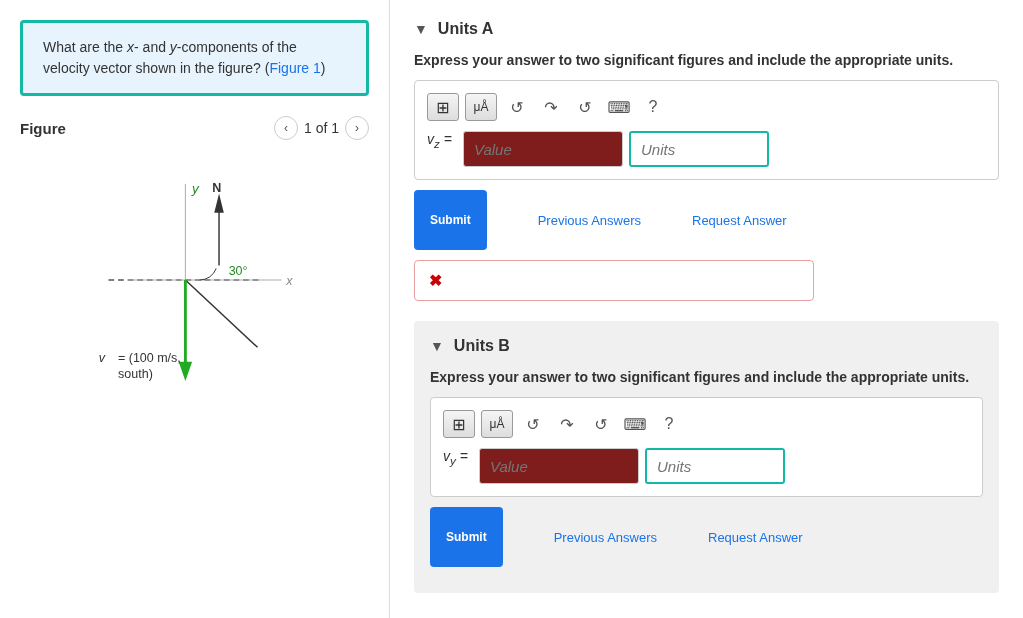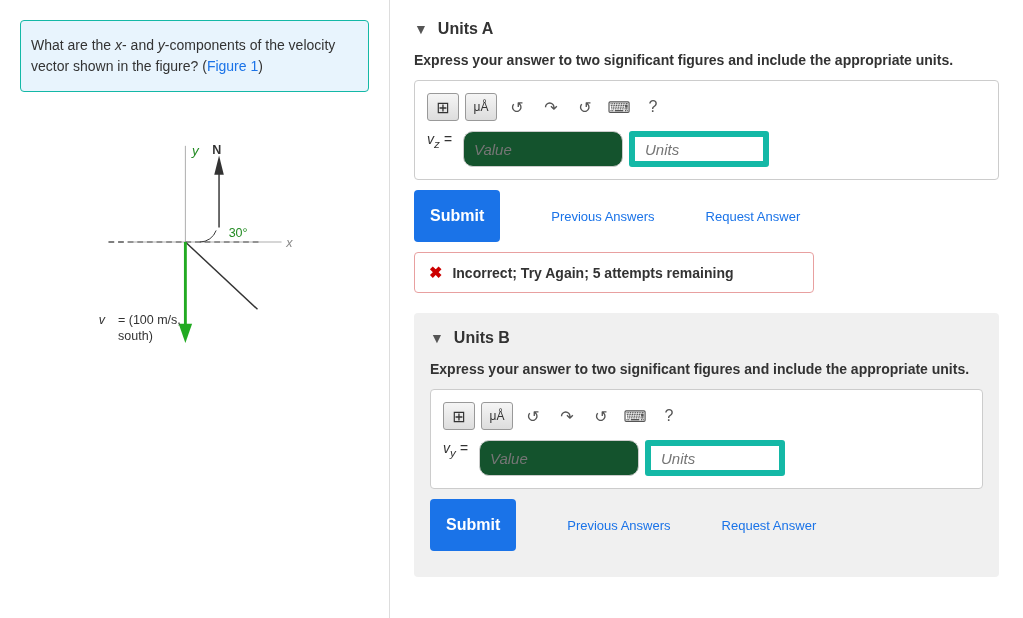--- a/index.html
+++ b/index.html
@@ -15,23 +15,23 @@
     
     .left-panel {
       width: 390px;
       border-right: 1px solid #ddd;
       padding: 20px;
       background: #fff;
     }
 
     .question-box {
       background: #e8f4fd;
-      border: 1px solid #14b8a6;
-      border-radius: 4px;
-      padding: 14px 10px;
+      border: 3px solid #14b8a6;
+      border-radius: 4px;
+      padding: 14px 20px;
       margin-bottom: 20px;
       font-size: 14px;
       line-height: 1.5;
     }
 
     .question-box .link {
       color: #1a73e8;
       text-decoration: none;
     }
 
@@ -180,54 +180,54 @@
       font-size: 14px;
       color: #333;
       min-width: 30px;
       font-style: italic;
     }
 
     .value-input {
       width: 160px;
       height: 36px;
       border: 1px solid #ccc;
-      border-radius: 10px;
-      padding: 0 10px;
-      font-size: 15px;
-      font-style: italic;
-      color: #aaa;
-      background: #14532d;
-    }
-
-    .units-input {
-      width: 140px;
-      height: 36px;
-      border: 6px solid #14b8a6;
       border-radius: 3px;
       padding: 0 10px;
       font-size: 15px;
       font-style: italic;
       color: #aaa;
+      background: #7f1d1d;
+    }
+
+    .units-input {
+      width: 140px;
+      height: 36px;
+      border: 2px solid #14b8a6;
+      border-radius: 3px;
+      padding: 0 10px;
+      font-size: 15px;
+      font-style: italic;
+      color: #aaa;
       background: #fff;
     }
 
     .action-row {
       display: flex;
       align-items: center;
       gap: 14px;
       margin-bottom: 10px;
     }
 
     .submit-btn {
       background: #1a73e8;
       color: #fff;
       border: none;
       border-radius: 4px;
-      padding: 17px 16px;
-      font-size: 16px;
+      padding: 23px 16px;
+      font-size: 12px;
       cursor: pointer;
       font-weight: bold;
       text-align: right;
     }
 
     .link-btn {
       color: #1a73e8;
       background: none;
       border: none;
       cursor: pointer;
@@ -265,20 +265,28 @@
 </head>
 <body>
 
 <div class="main-container">
 
   <div class="left-panel">
     <div class="question-box">
       <span>What are the <em>x</em>- and <em>y</em>-components of the velocity vector shown in the figure? (<a class="link" href="#">Figure 1</a>)</span>
     </div>
 
+    <div class="figure-header">
+      <span class="figure-title">Figure</span>
+      <div class="figure-nav">
+        <button class="nav-btn">‹</button>
+        <span class="nav-label">1 of 1</span>
+        <button class="nav-btn">›</button>
+      </div>
+    </div>
 
     <div class="figure-area">
       <svg class="figure-svg" viewBox="0 0 300 260">
 
         <line x1="60" y1="130" x2="220" y2="130" stroke="#555" stroke-width="1.5" stroke-dasharray="6,4"></line>
 
         <line x1="140" y1="30" x2="140" y2="230" stroke="#aaa" stroke-width="1"></line>
         <text x="147" y="40" fill="#228b22" font-size="14" font-style="italic">y</text>
 
         <line x1="80" y1="130" x2="240" y2="130" stroke="#aaa" stroke-width="1"></line>
@@ -336,21 +344,20 @@
       </div>
 
       <div class="action-row">
         <button class="submit-btn">Submit</button>
         <a class="link-btn">Previous Answers</a>
         <a class="link-btn">Request Answer</a>
       </div>
 
       <div class="error-box">
         <span class="error-icon">✖</span>
-        <span>Incorrect; Try Again; 5 attempts remaining</span>
       </div>
     </div>
 
     <div class="part-b-bg">
       <div class="part-header">
         <span class="arrow-icon">▼</span>
         <span class="part-title">Units B</span>
       </div>
 
       <div class="instructions">Express your answer to two significant figures and include the appropriate units.</div>

